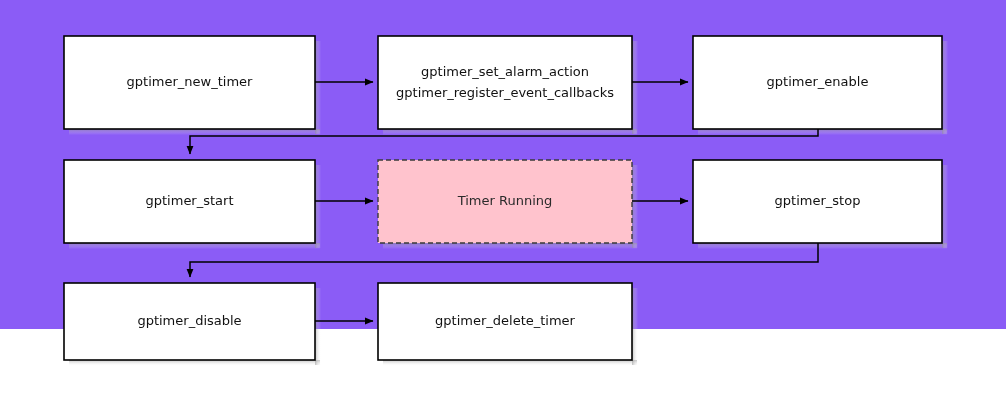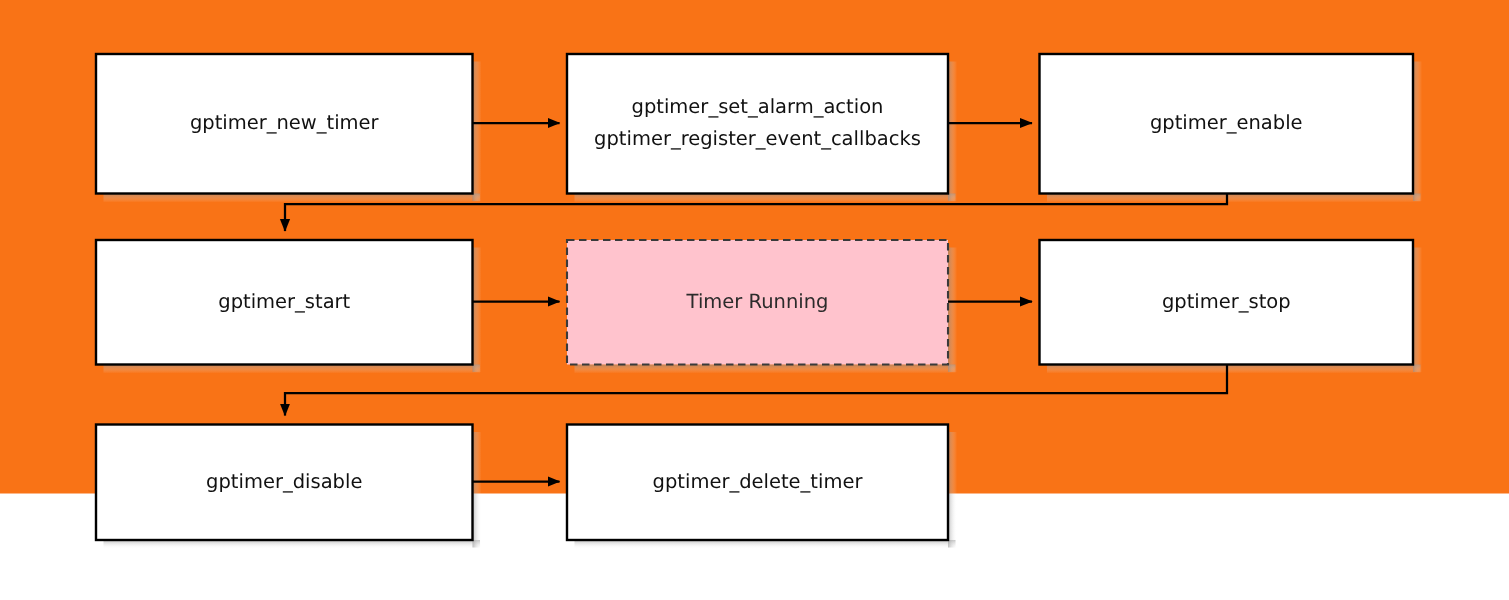--- a/index.html
+++ b/index.html
@@ -10,21 +10,21 @@
   body {
     width: 1006px;
     height: 400px;
     font-family: "DejaVu Sans", "Liberation Sans", sans-serif;
     overflow: hidden;
   }
   #diagram-root {
     position: relative;
     width: 1006px;
     height: 329px;
-    background: #f97316;
+    background: #8b5cf6;
   }
   svg#flow {
     display: block;
     width: 1006px;
     height: 400px;
   }
   .node-rect {
     fill: #ffffff;
     stroke: #000000;
     stroke-width: 1.6;

